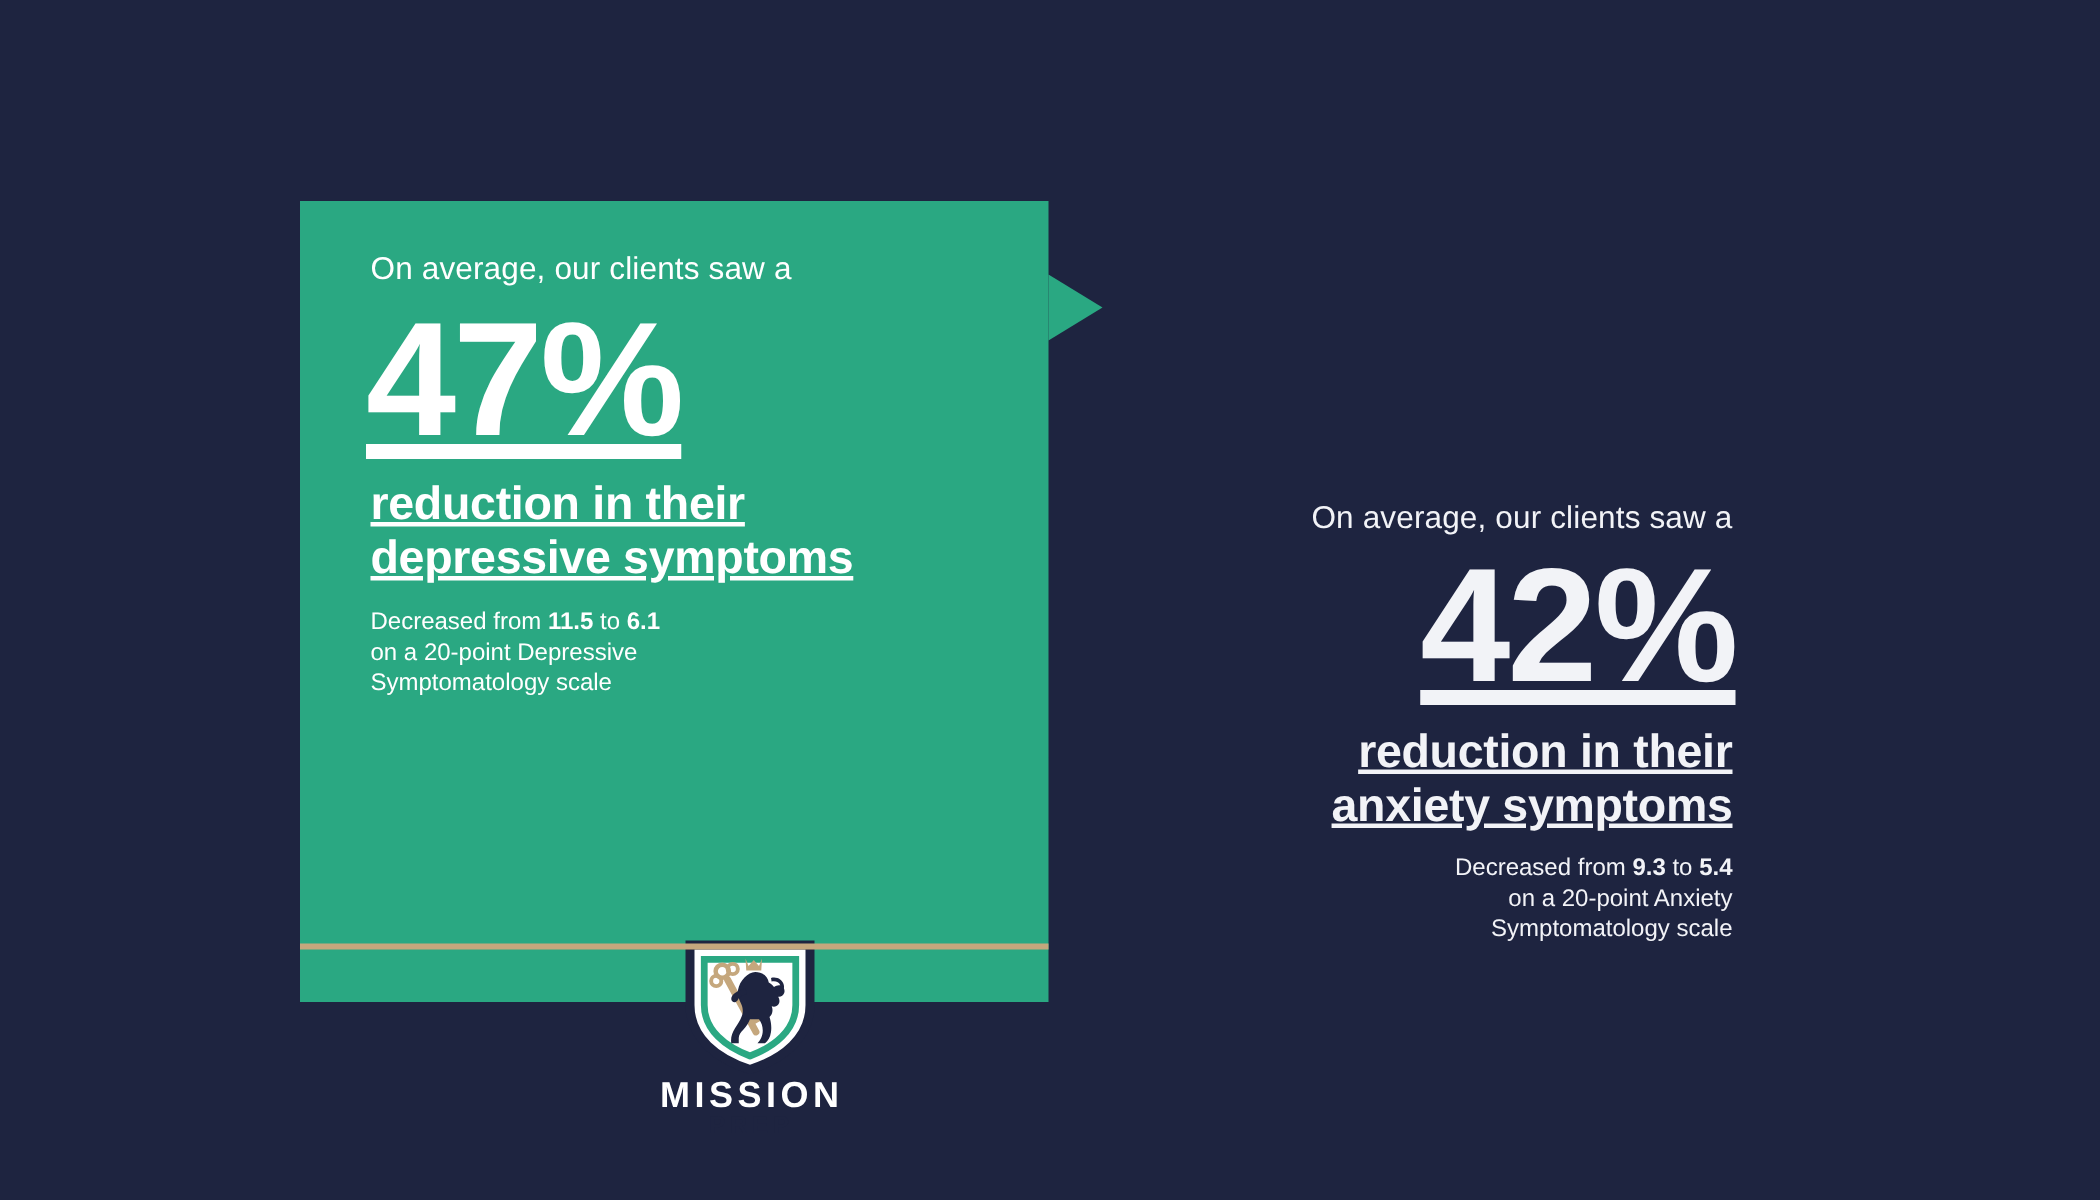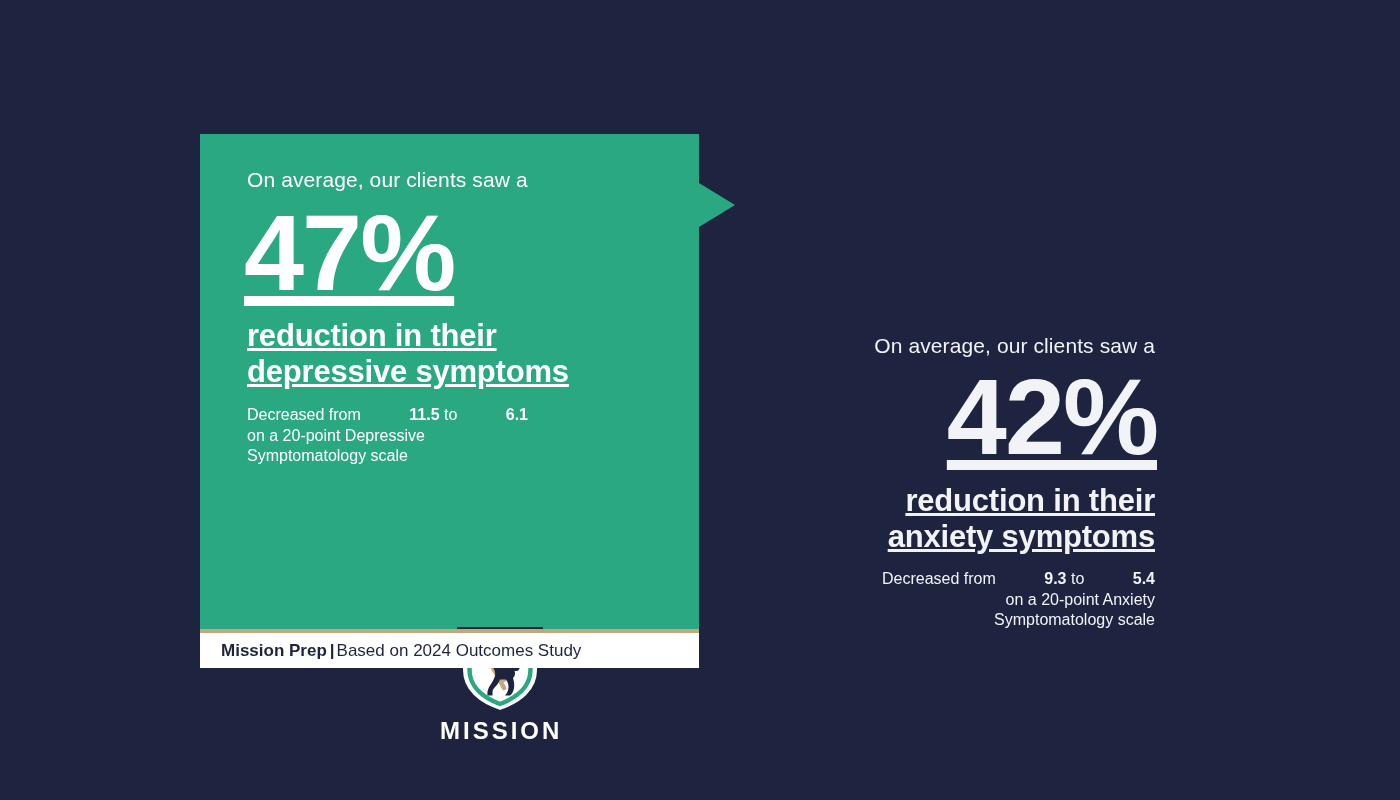--- a/index.html
+++ b/index.html
@@ -64,21 +64,21 @@
     text-decoration:underline;
   }
 
   .detail {
     font-size:16px;
     font-weight:400;
     color:#ffffff;
     line-height:20.5px;
     margin-top:15px;
   }
-  .detail b { font-weight:700;margin-left:44px; }
+  .detail b { font-weight:700; }
 
   
   #logo-block {
     position:absolute;
     left:240px; top:492px;
     width:120px;
   }
   #shield-wrap {
     width:88px; height:90px;
     margin:0 auto;
@@ -254,25 +254,20 @@
         </svg>
       </div>
       <div id="wordmark">
         <span class="wm-mission">MISSION</span>
         <span class="wm-prep">PREP</span>
       </div>
     </div>
 
     <div id="gold-rule"></div>
 
-    <div id="footer-bar">
-      <div class="footer-text">
-        <span class="fb">Mission Prep</span><span class="fsep">|</span><span class="fn">Based on 2024 Outcomes Study</span>
-      </div>
-    </div>
   </div>
 
   <div id="right-block">
     <div class="kicker">On average, our clients saw a</div>
 
     <div class="bignum">42%</div>
 
     <div class="headline">
       <span>reduction in their</span><br>
       <span>anxiety symptoms</span>

